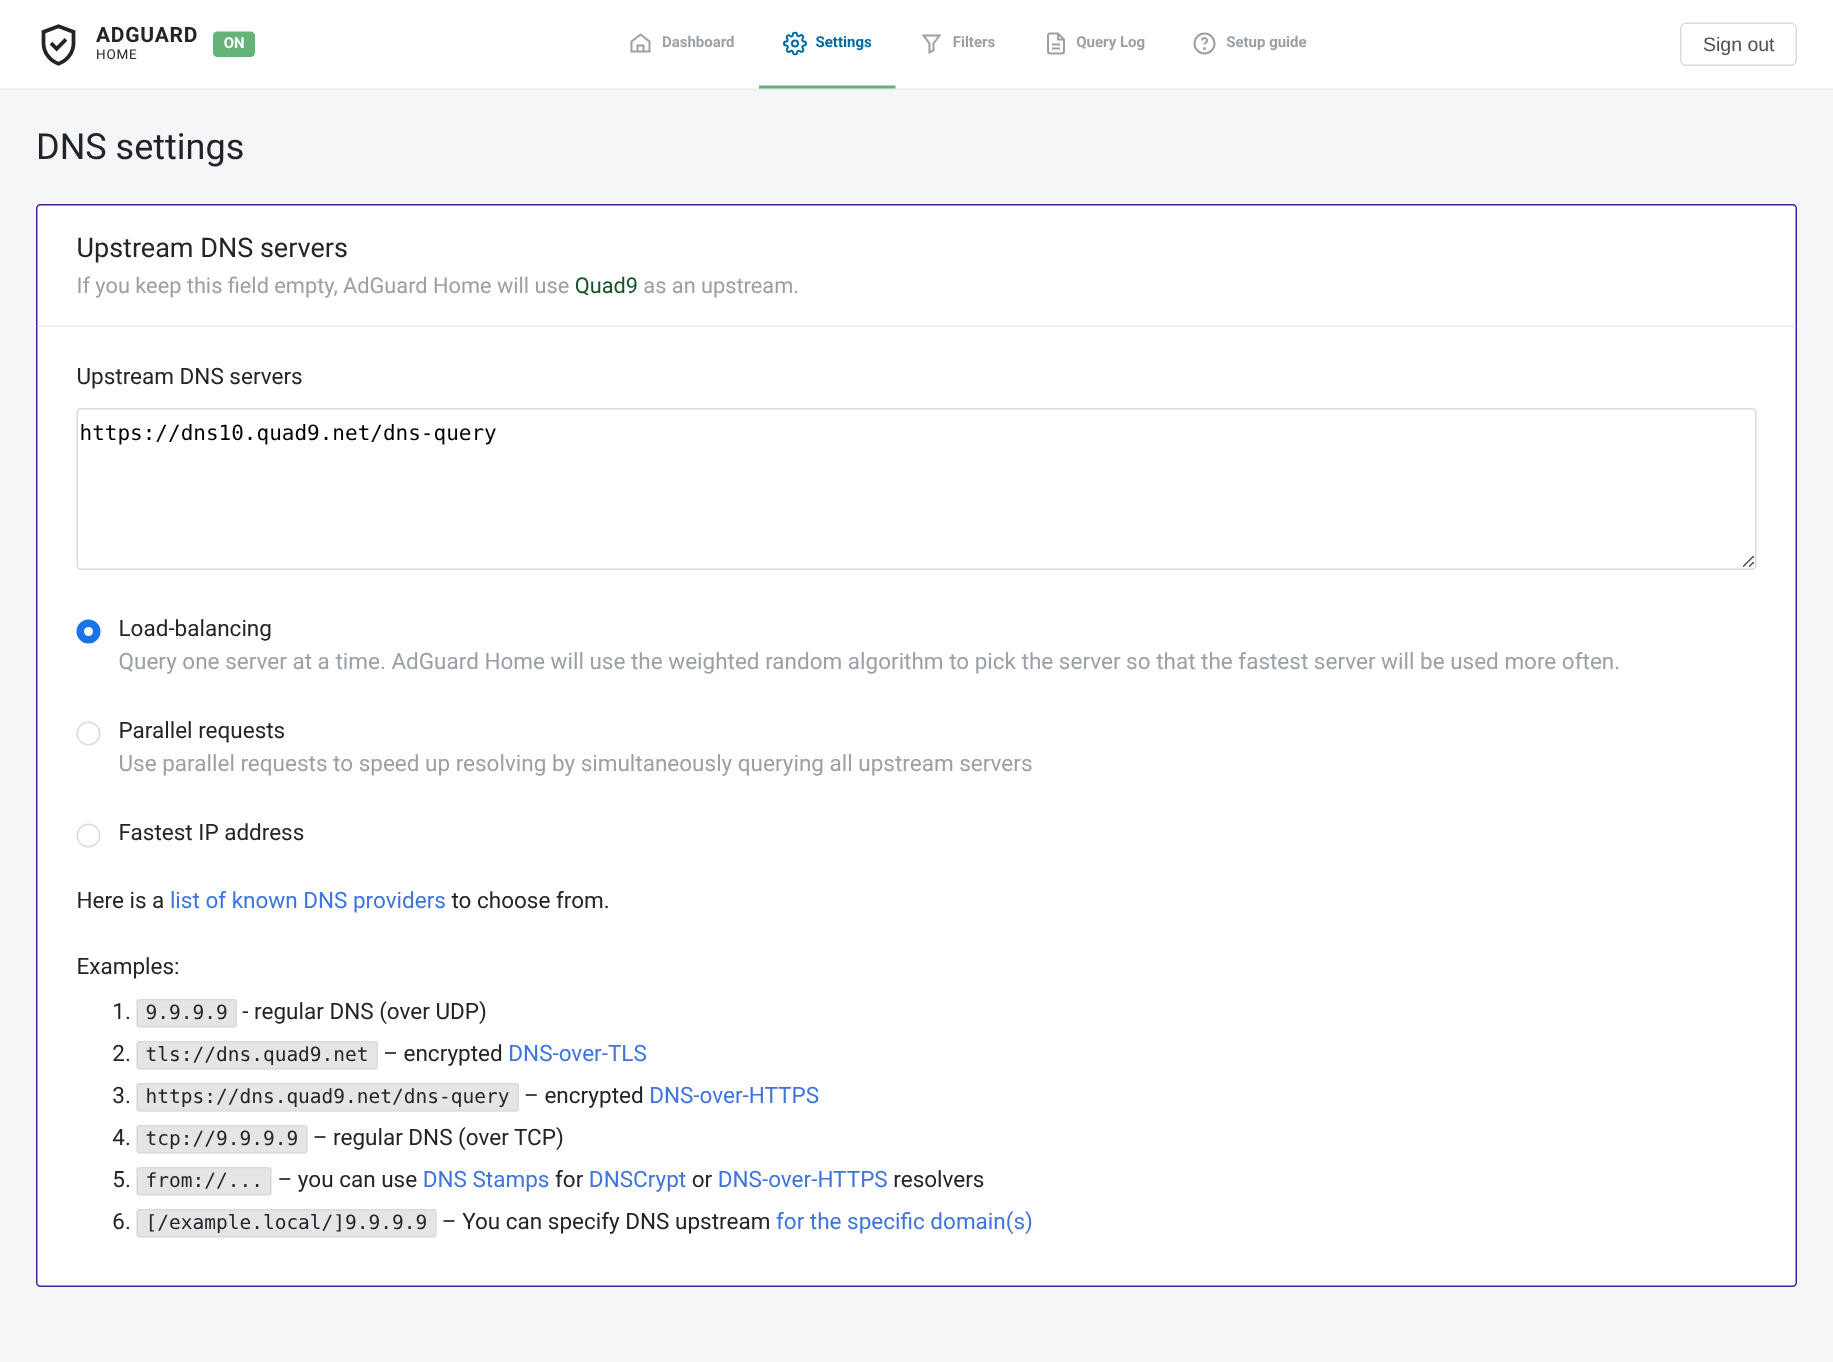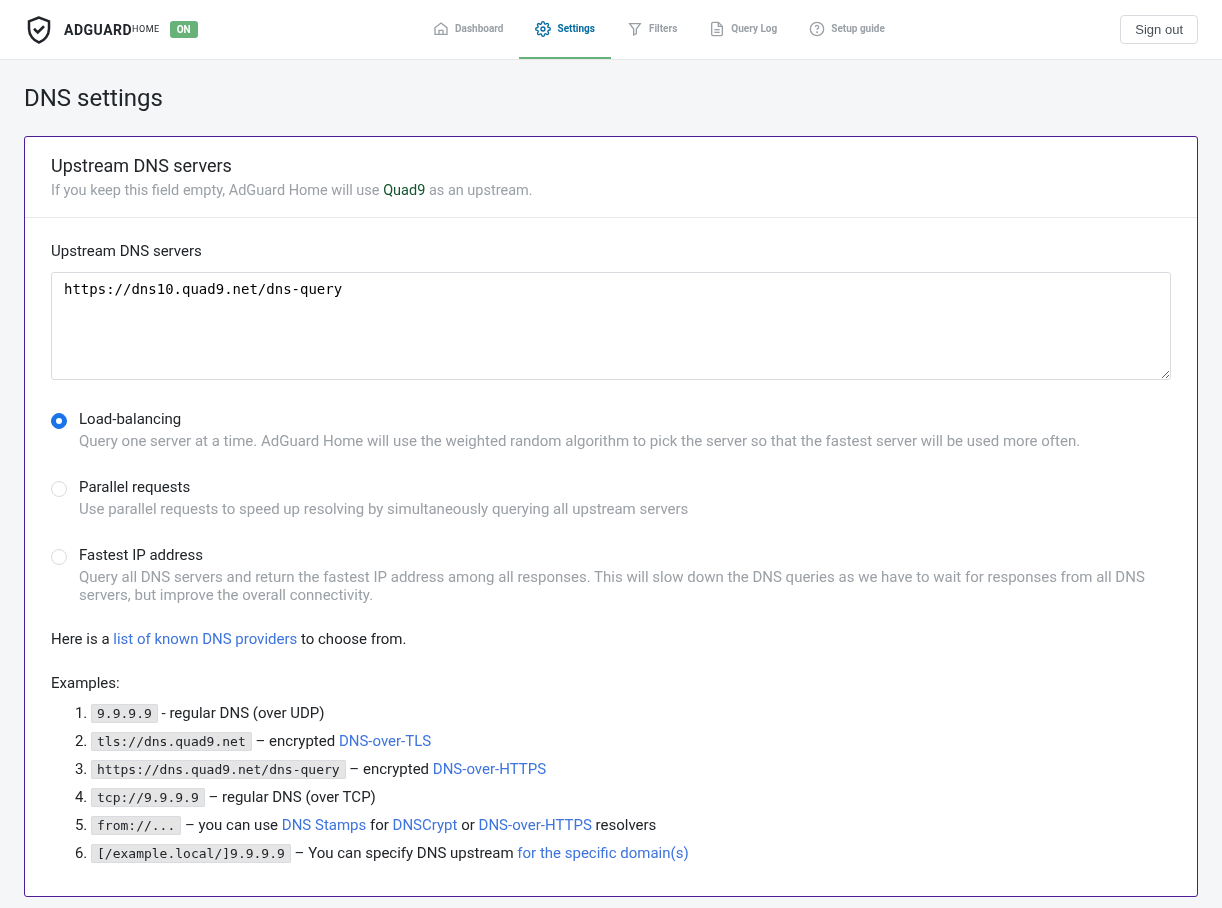--- a/index.html
+++ b/index.html
@@ -17,21 +17,21 @@
       align-items: center;
       padding: 0 24px;
     }
     .logo-area {
       display: flex;
       align-items: center;
       gap: 10px;
     }
     .logo-text {
       display: flex;
-      flex-direction: row;
+      flex-direction: column;
       line-height: 1;
     }
     .logo-main { font-weight: 700; font-size: 14px; letter-spacing: 0.5px; }
     .logo-sub { font-size: 9px; letter-spacing: 0.5px; color: #212529; margin-top: 2px; }
     .status-badge {
       background: #67b279;
       color: #fff;
       font-size: 10px;
       font-weight: 700;
       padding: 3px 7px;
@@ -98,21 +98,21 @@
     .card-body {
       padding: 24px 26px;
     }
     .field-label {
       font-size: 15px;
       margin-bottom: 12px;
     }
     .textarea {
       width: 100%;
       min-height: 108px;
-      padding: 8px 12px;
+      padding: 8px 1px;
       border: 1px solid #d8dbe0;
       border-radius: 3px;
       font-family: ui-monospace, SFMono-Regular, Menlo, Monaco, Consolas, monospace;
       font-size: 14px;
       resize: vertical;
     }
     .radio-group { margin-top: 26px; }
     .radio-option {
       display: flex;
       gap: 12px;
@@ -272,21 +272,20 @@
           <div class="radio-circle"></div>
           <div>
             <div class="radio-title">Parallel requests</div>
             <div class="radio-desc">Use parallel requests to speed up resolving by simultaneously querying all upstream servers</div>
           </div>
         </div>
         <div class="radio-option">
           <div class="radio-circle"></div>
           <div>
             <div class="radio-title">Fastest IP address</div>
-            <div class="radio-desc">Query all DNS servers and return the fastest IP address among all responses. This will slow down the DNS queries as we have to wait for responses from all DNS servers, but improve the overall connectivity.</div>
           </div>
         </div>
       </div>
 
       <div class="providers-line">
         <span>Here is a </span><a href="#">list of known DNS providers</a><span> to choose from.</span>
       </div>
 
       <div class="examples-heading">Examples:</div>
       <ol class="examples-list">

